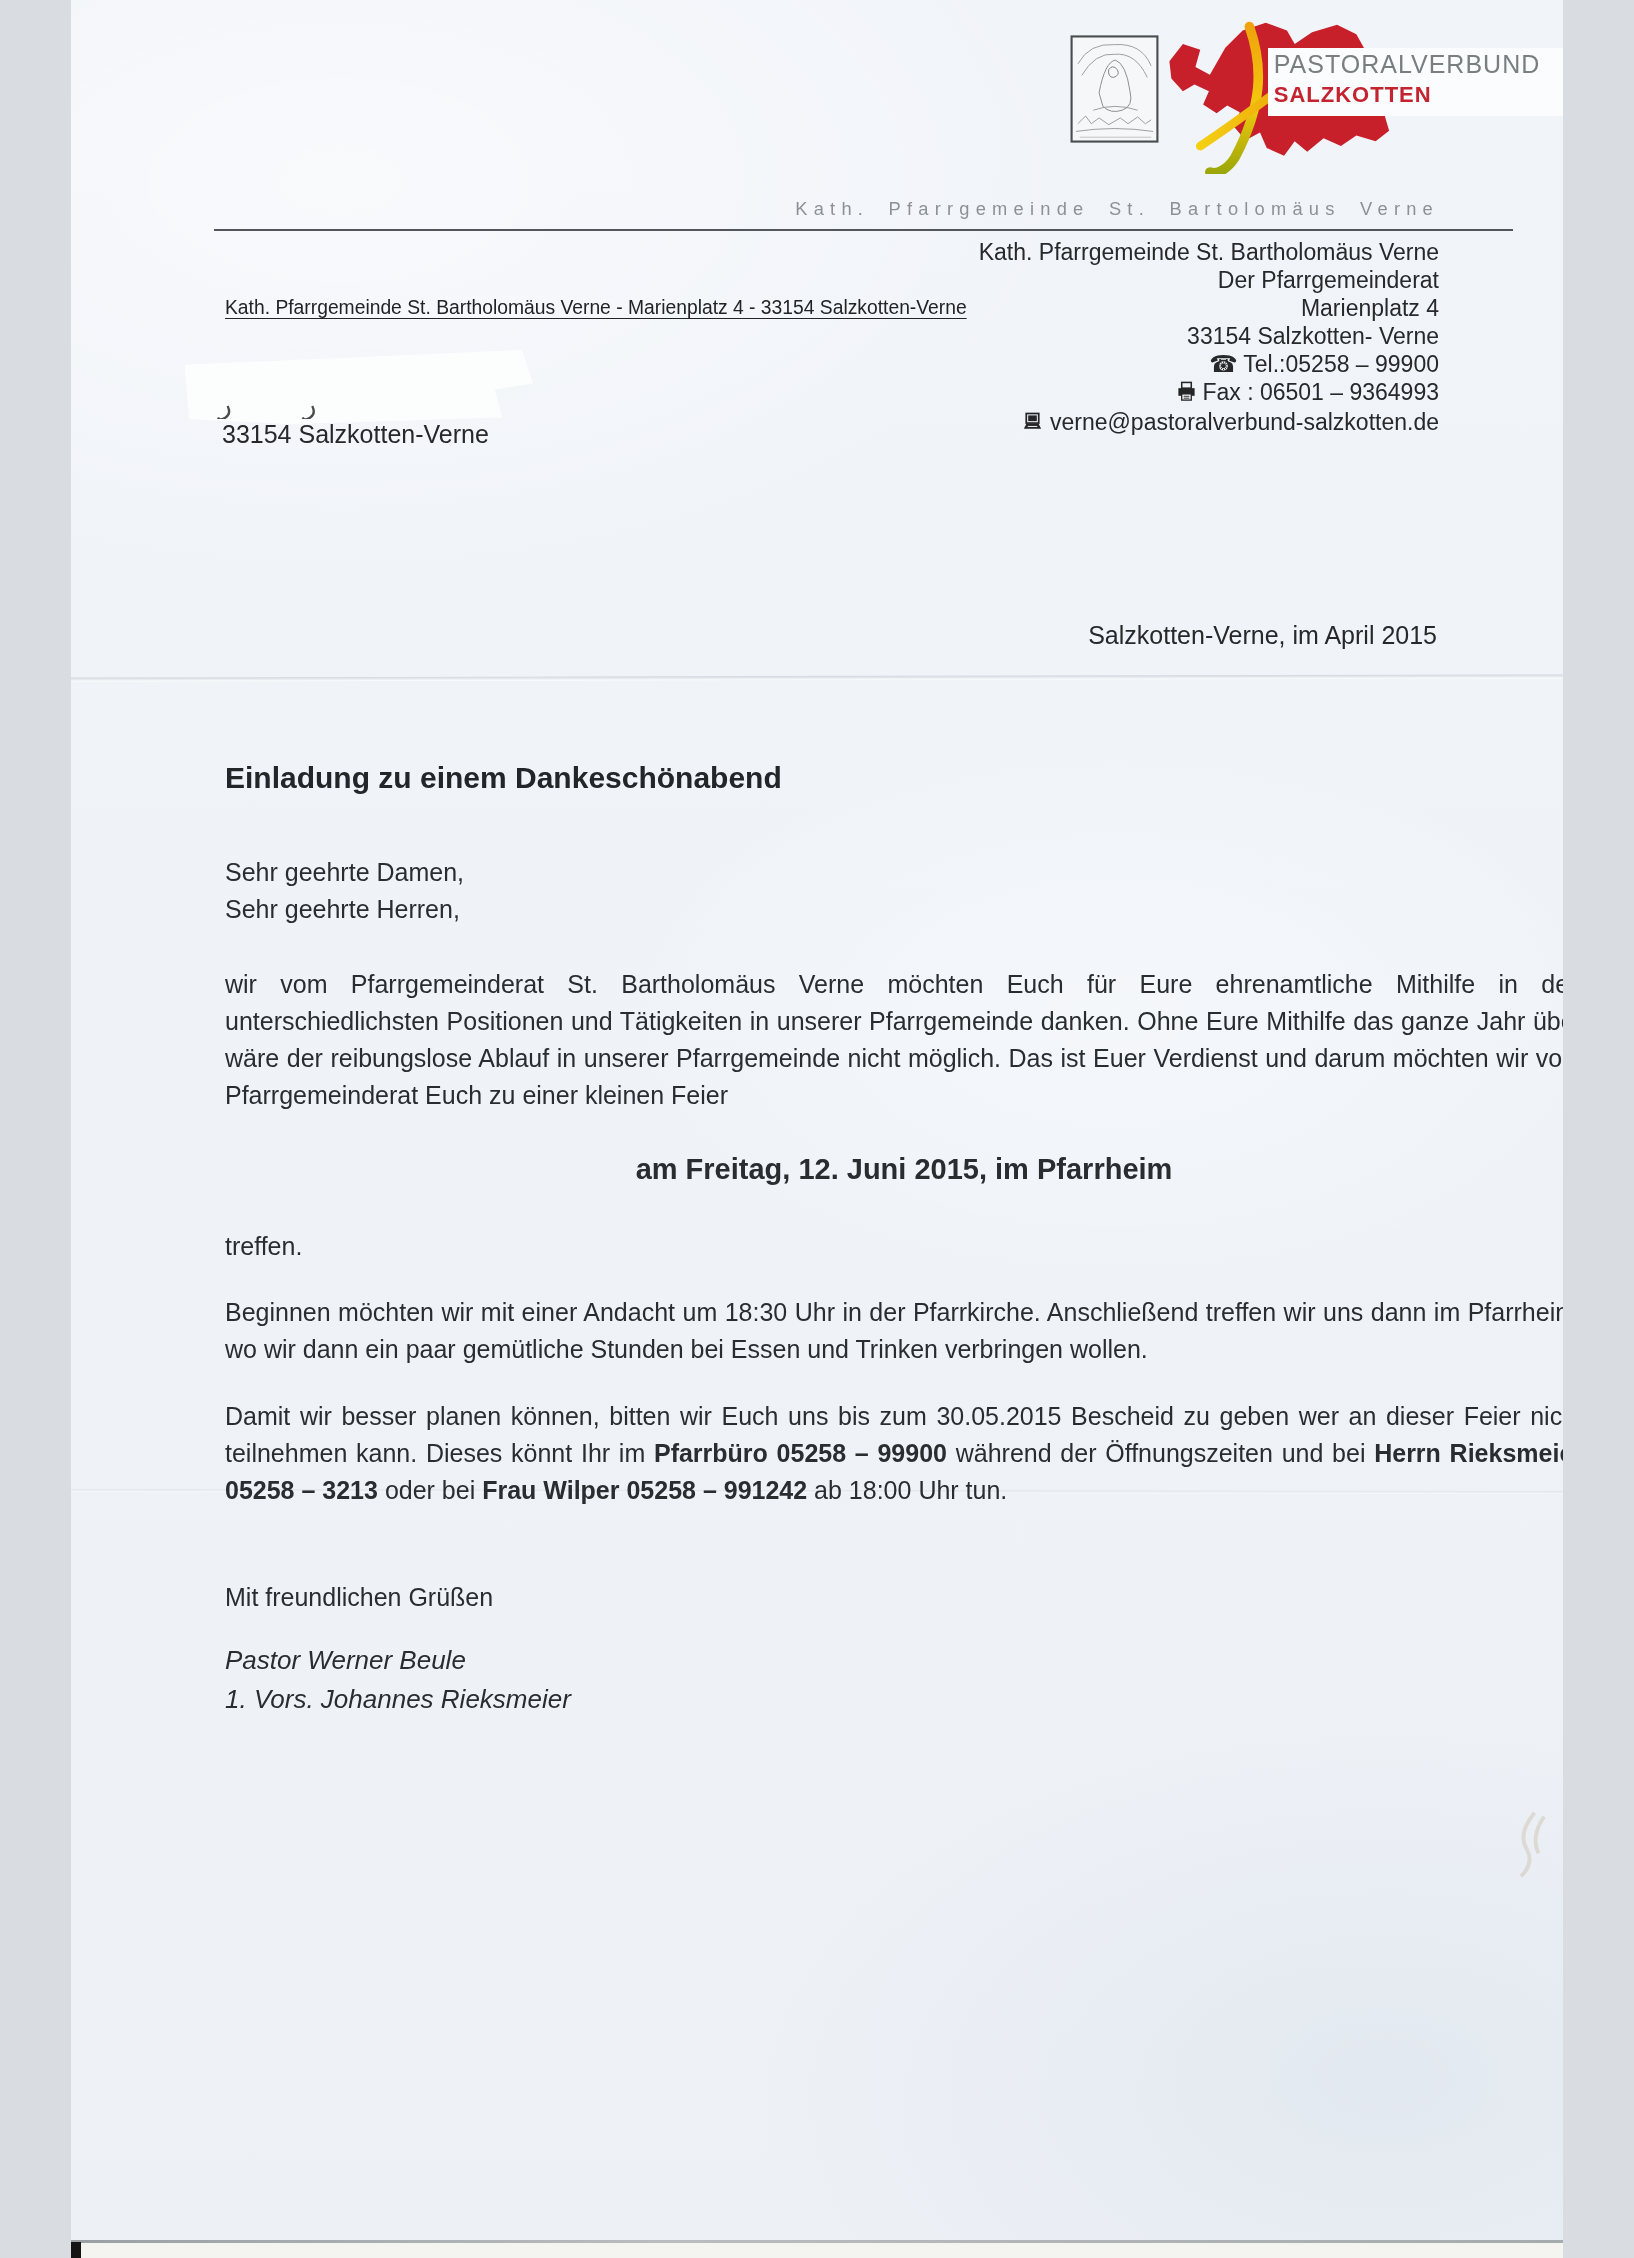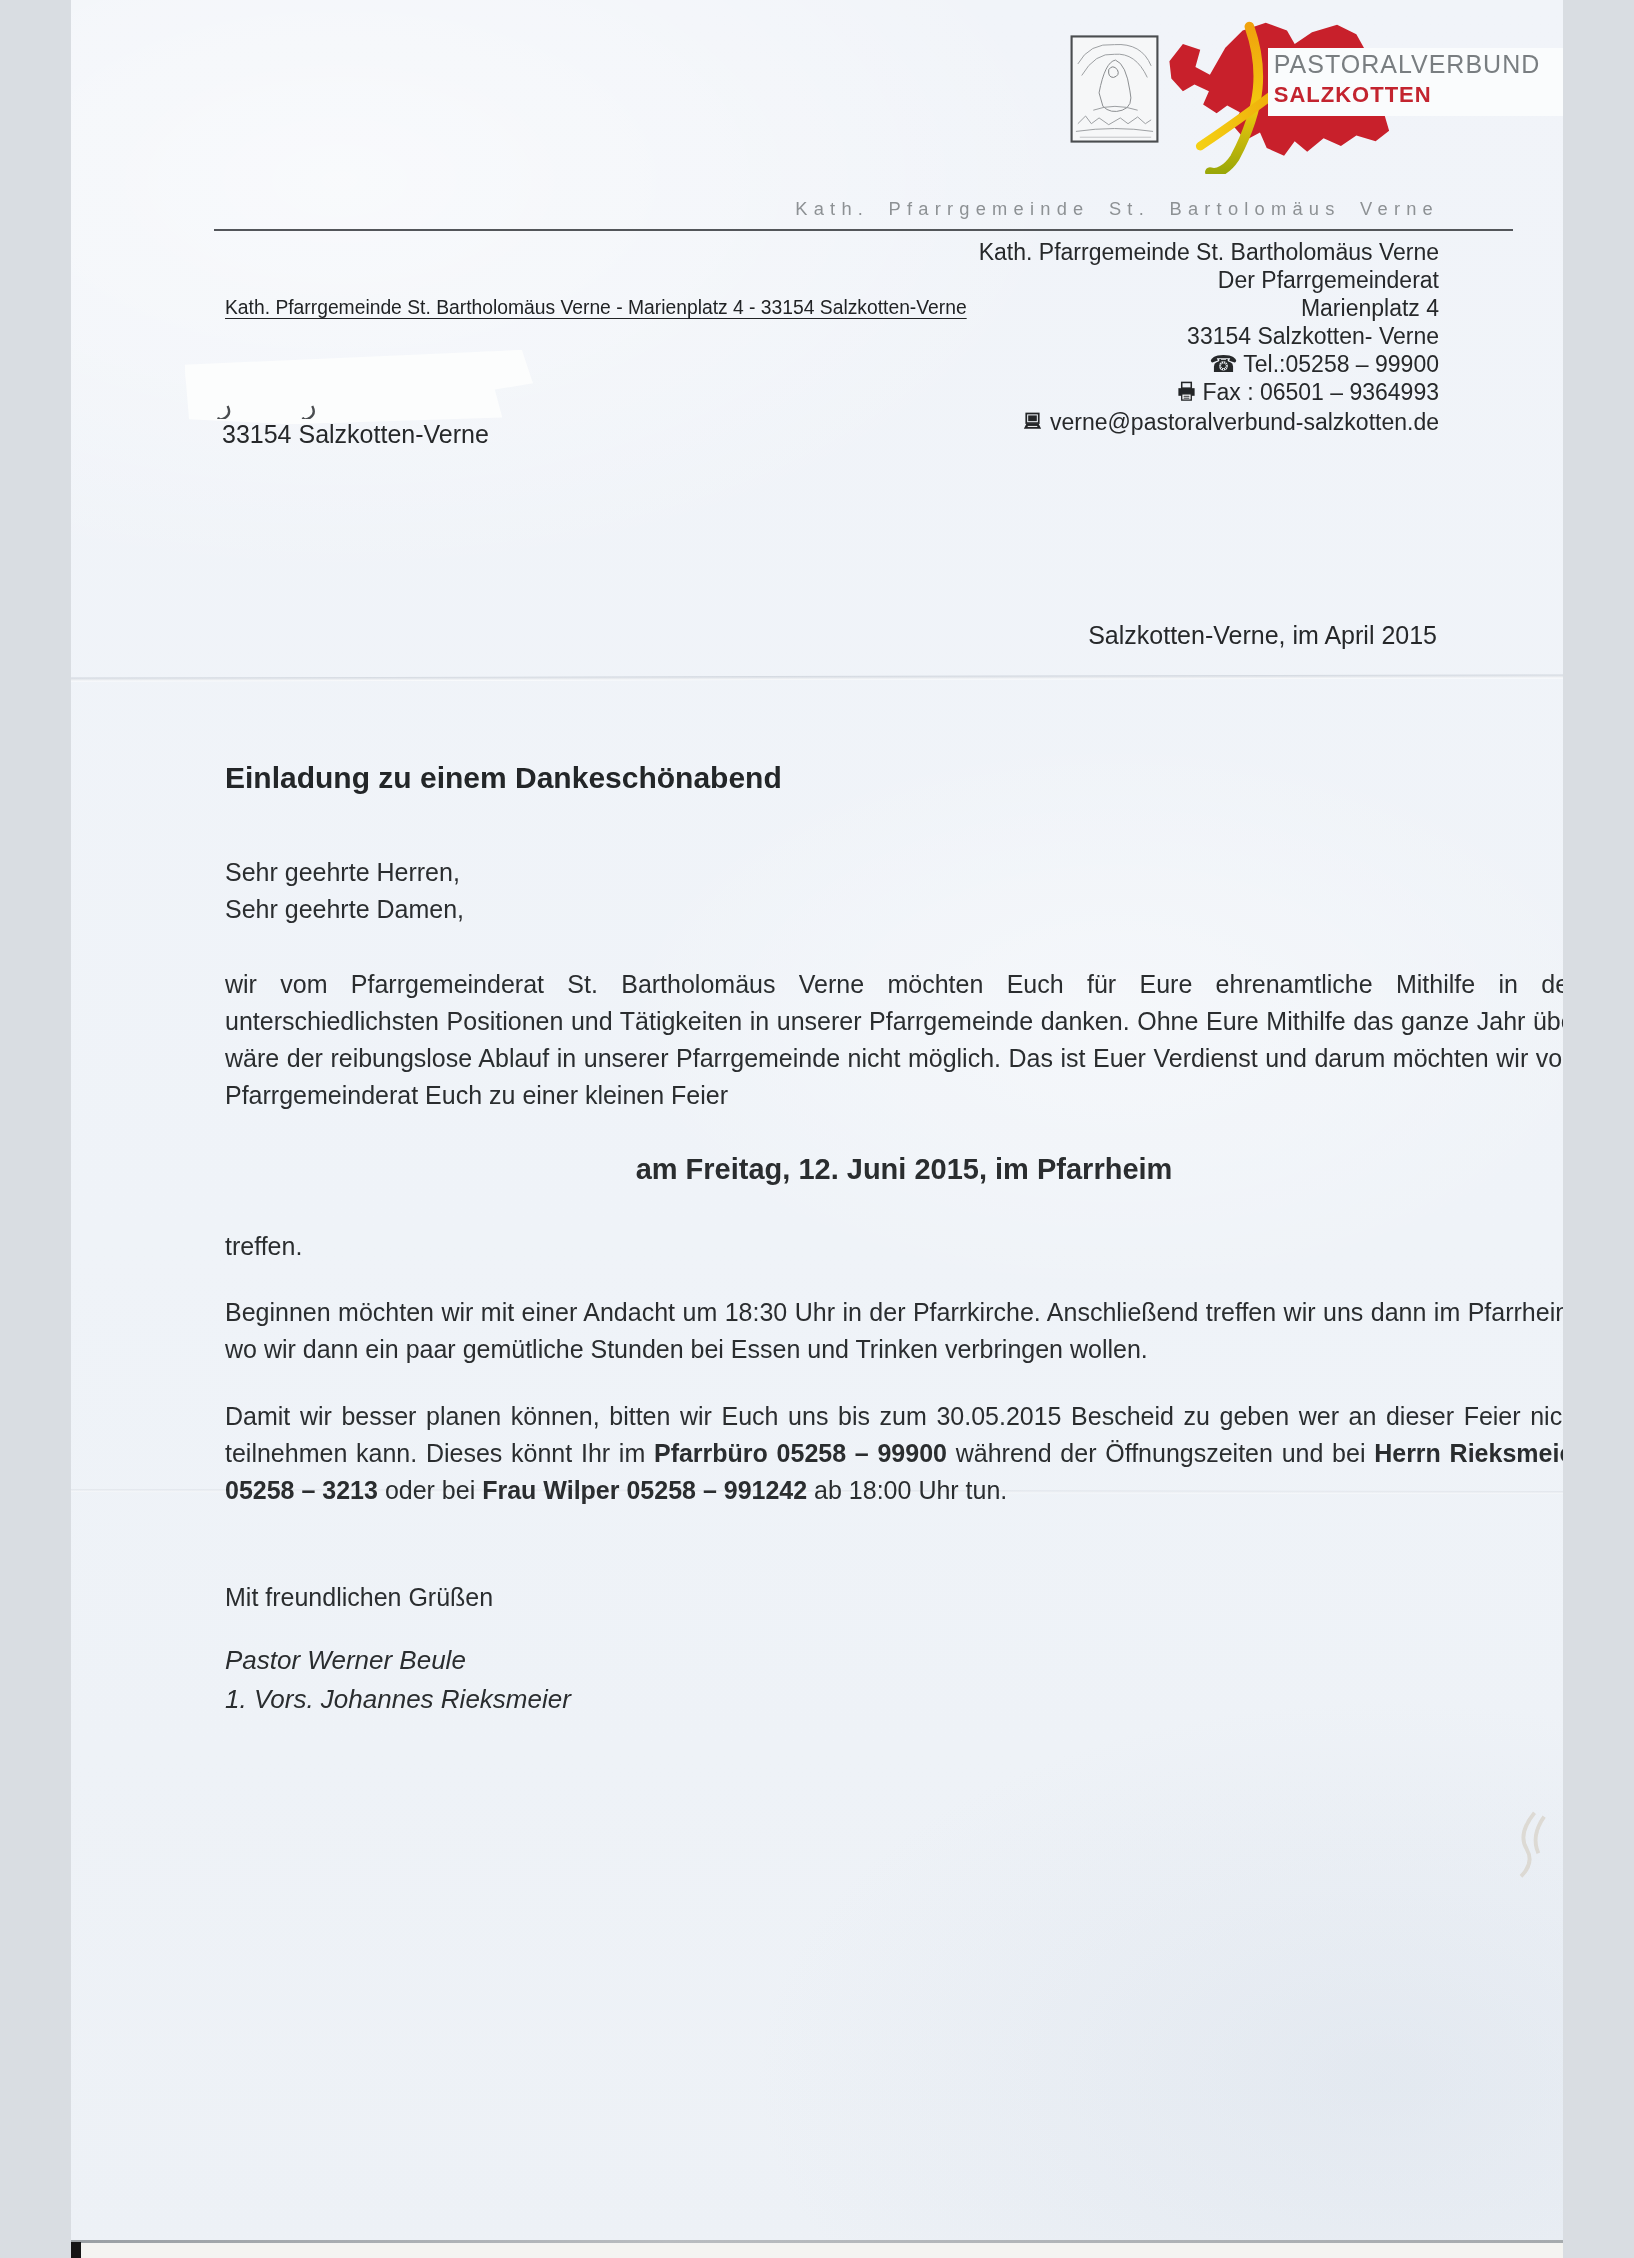--- a/index.html
+++ b/index.html
@@ -152,22 +152,22 @@
       <path d="M4 0 q 4 8 -2 12 q -6 4 -8 0" transform="translate(96,2)" stroke="#4a4d50" stroke-width="2.4" fill="none"></path>
     </svg>
   </div>
   <div class="recipient-city">33154 Salzkotten-Verne</div>
 
   <div class="date">Salzkotten-Verne, im April 2015</div>
 
   <h1 class="subject">Einladung zu einem Dankeschönabend</h1>
 
   <div class="block salutation">
+    <div>Sehr geehrte Damen,</div>
     <div>Sehr geehrte Herren,</div>
-    <div>Sehr geehrte Damen,</div>
   </div>
 
   <p class="block just para1">wir vom Pfarrgemeinderat St. Bartholomäus Verne möchten Euch für Eure ehrenamtliche Mithilfe in den unterschiedlichsten Positionen und Tätigkeiten in unserer Pfarrgemeinde danken. Ohne Eure Mithilfe das ganze Jahr über wäre der reibungslose Ablauf in unserer Pfarrgemeinde nicht möglich. Das ist Euer Verdienst und darum möchten wir vom Pfarrgemeinderat Euch zu einer kleinen Feier</p>
 
   <div class="block event-line">am Freitag,  12. Juni 2015, im Pfarrheim</div>
 
   <p class="block para2">treffen.</p>
 
   <p class="block just para3">Beginnen möchten wir mit einer Andacht um 18:30 Uhr in der Pfarrkirche. Anschließend treffen wir uns dann im Pfarrheim, wo wir dann ein paar gemütliche Stunden bei Essen und Trinken verbringen wollen.</p>
 

